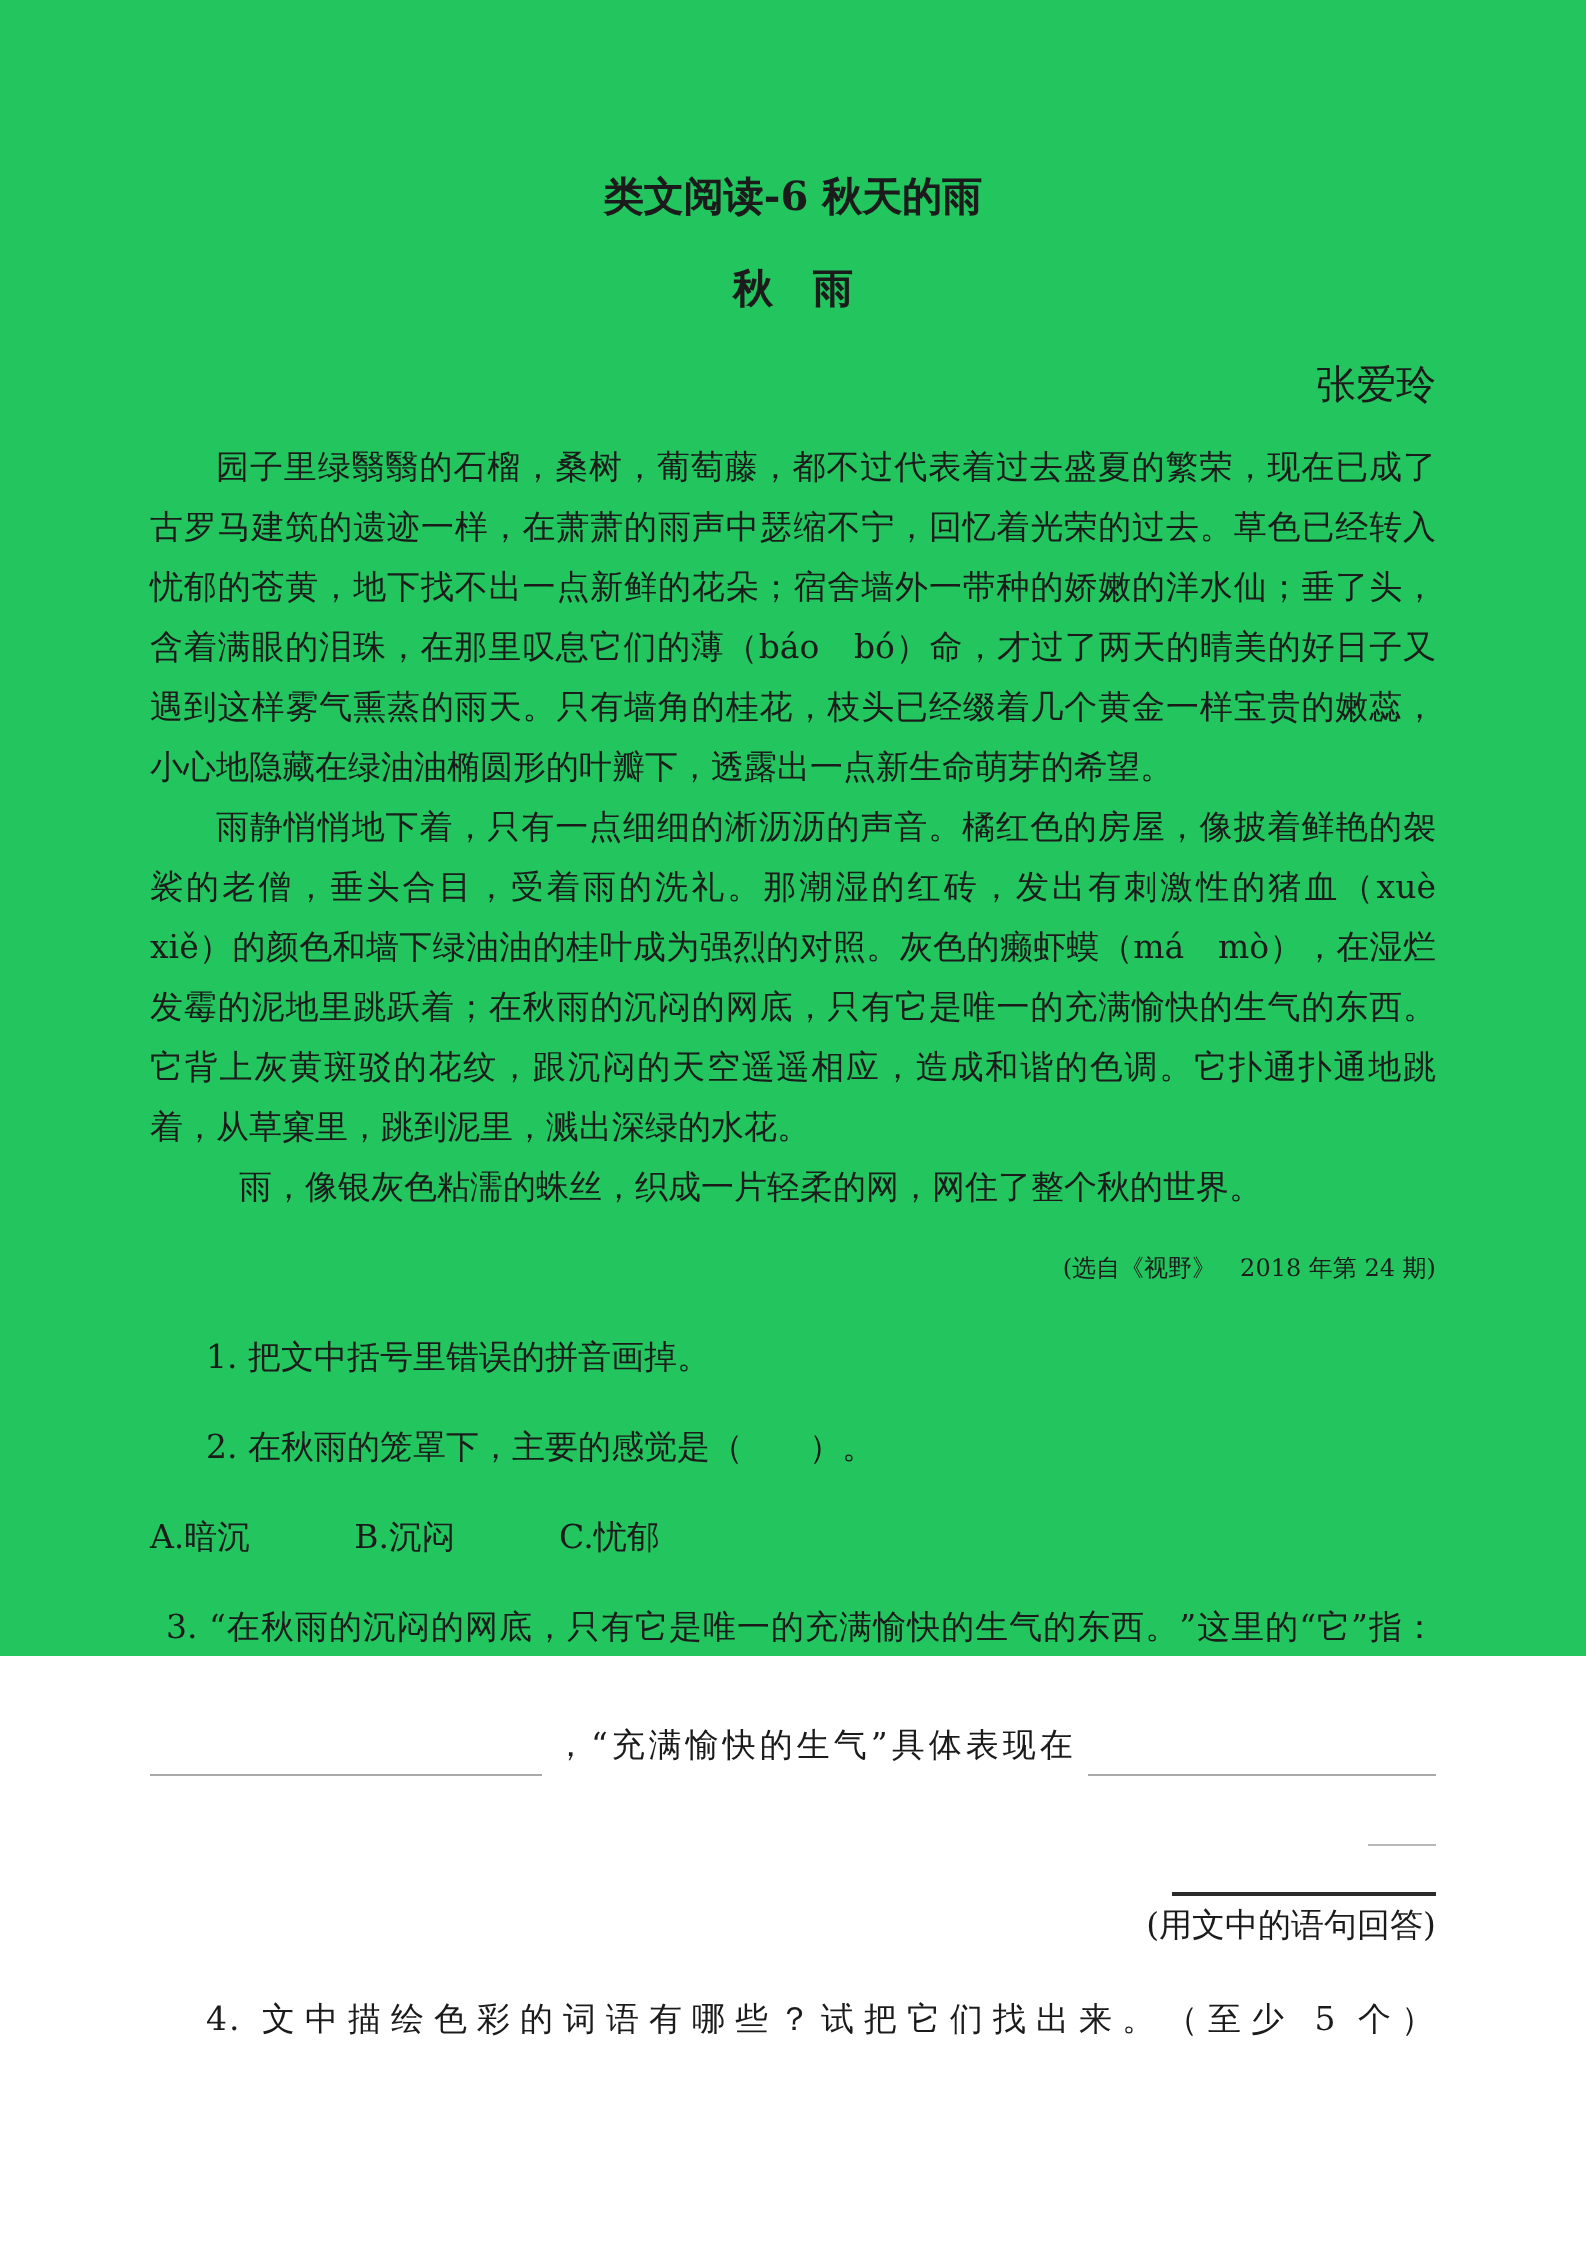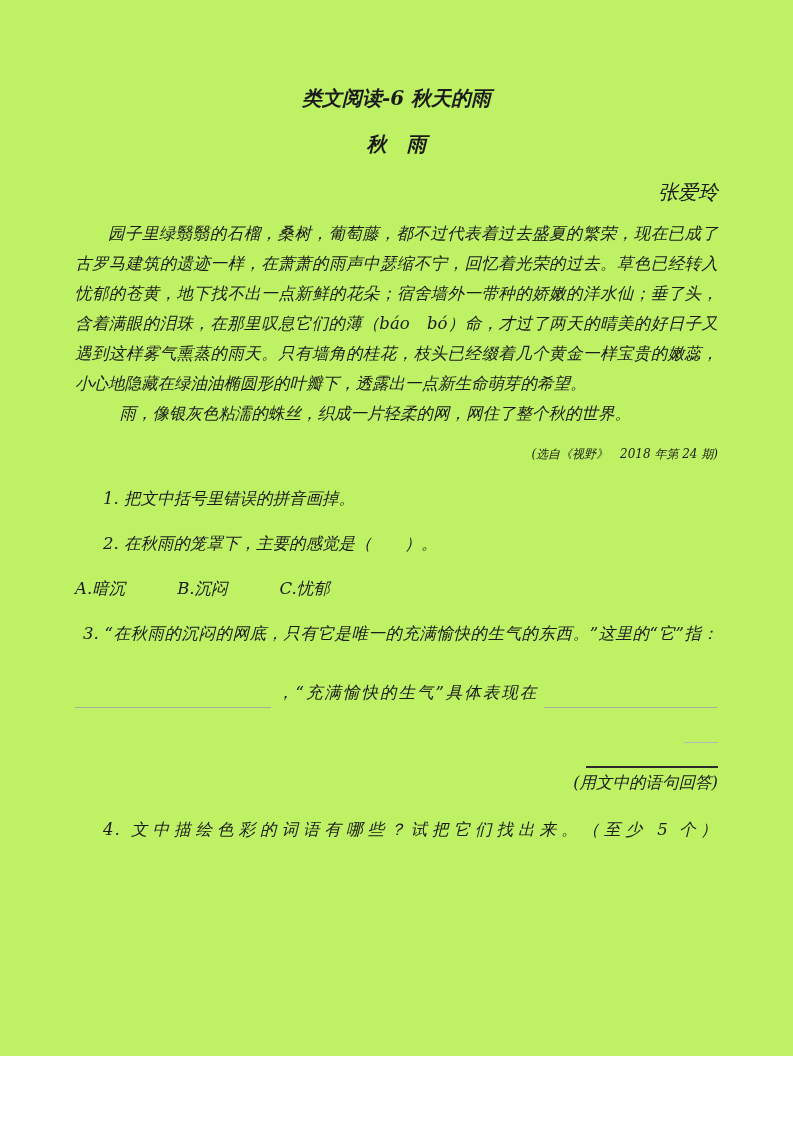--- a/index.html
+++ b/index.html
@@ -3,21 +3,21 @@
 <meta charset="utf-8">
 <style>
   * { margin: 0; padding: 0; box-sizing: border-box; }
   html, body { background: #ffffff; }
   body {
     width: 793px; height: 1122px;
     font-family: "DejaVu Serif", serif;
     color: #1b1b1b;
     overflow: hidden;
   }
-  .page { width: 793px; height: 1056px; padding: 86px 75px 0 75px; background: #bef264; font-style: italic; }
+  .page { width: 793px; height: 828px; padding: 86px 75px 0 75px; background: #22c55e; }
 
   .doc-title  { text-align: center; font-size: 20px; font-weight: 700; line-height: 1.2; margin-bottom: 22px; }
   .essay-title{ text-align: center; font-size: 20px; font-weight: 700; line-height: 1.2; margin-bottom: 24px; }
   .author     { text-align: right; font-size: 20px; line-height: 1.2; margin-bottom: 15px; }
 
   .essay p {
     font-size: 16.5px; line-height: 30px;
     text-align: justify; text-indent: 2em;
   }
   .essay p.closing { text-indent: 2.7em; }
@@ -49,20 +49,21 @@
 <body>
 
 <div class="page">
 
   <div class="doc-title">类文阅读-6 秋天的雨</div>
   <div class="essay-title">秋　雨</div>
   <div class="author">张爱玲</div>
 
   <div class="essay">
     <p>园子里绿翳翳的石榴，桑树，葡萄藤，都不过代表着过去盛夏的繁荣，现在已成了古罗马建筑的遗迹一样，在萧萧的雨声中瑟缩不宁，回忆着光荣的过去。草色已经转入忧郁的苍黄，地下找不出一点新鲜的花朵；宿舍墙外一带种的娇嫩的洋水仙；垂了头，含着满眼的泪珠，在那里叹息它们的薄（báo　bó）命，才过了两天的晴美的好日子又遇到这样雾气熏蒸的雨天。只有墙角的桂花，枝头已经缀着几个黄金一样宝贵的嫩蕊，小心地隐藏在绿油油椭圆形的叶瓣下，透露出一点新生命萌芽的希望。</p>
+    <p>雨静悄悄地下着，只有一点细细的淅沥沥的声音。橘红色的房屋，像披着鲜艳的袈裟的老僧，垂头合目，受着雨的洗礼。那潮湿的红砖，发出有刺激性的猪血（xuè　xiě）的颜色和墙下绿油油的桂叶成为强烈的对照。灰色的癞虾蟆（má　mò），在湿烂发霉的泥地里跳跃着；在秋雨的沉闷的网底，只有它是唯一的充满愉快的生气的东西。它背上灰黄斑驳的花纹，跟沉闷的天空遥遥相应，造成和谐的色调。它扑通扑通地跳着，从草窠里，跳到泥里，溅出深绿的水花。</p>
     <p class="closing">雨，像银灰色粘濡的蛛丝，织成一片轻柔的网，网住了整个秋的世界。</p>
   </div>
 
   <div class="source">(选自《视野》　2018 年第 24 期)</div>
 
   <div class="questions">
 
     <div class="q q-indent">1. 把文中括号里错误的拼音画掉。</div>
 
     <div class="q q-indent">2. 在秋雨的笼罩下，主要的感觉是（　　）。</div>

